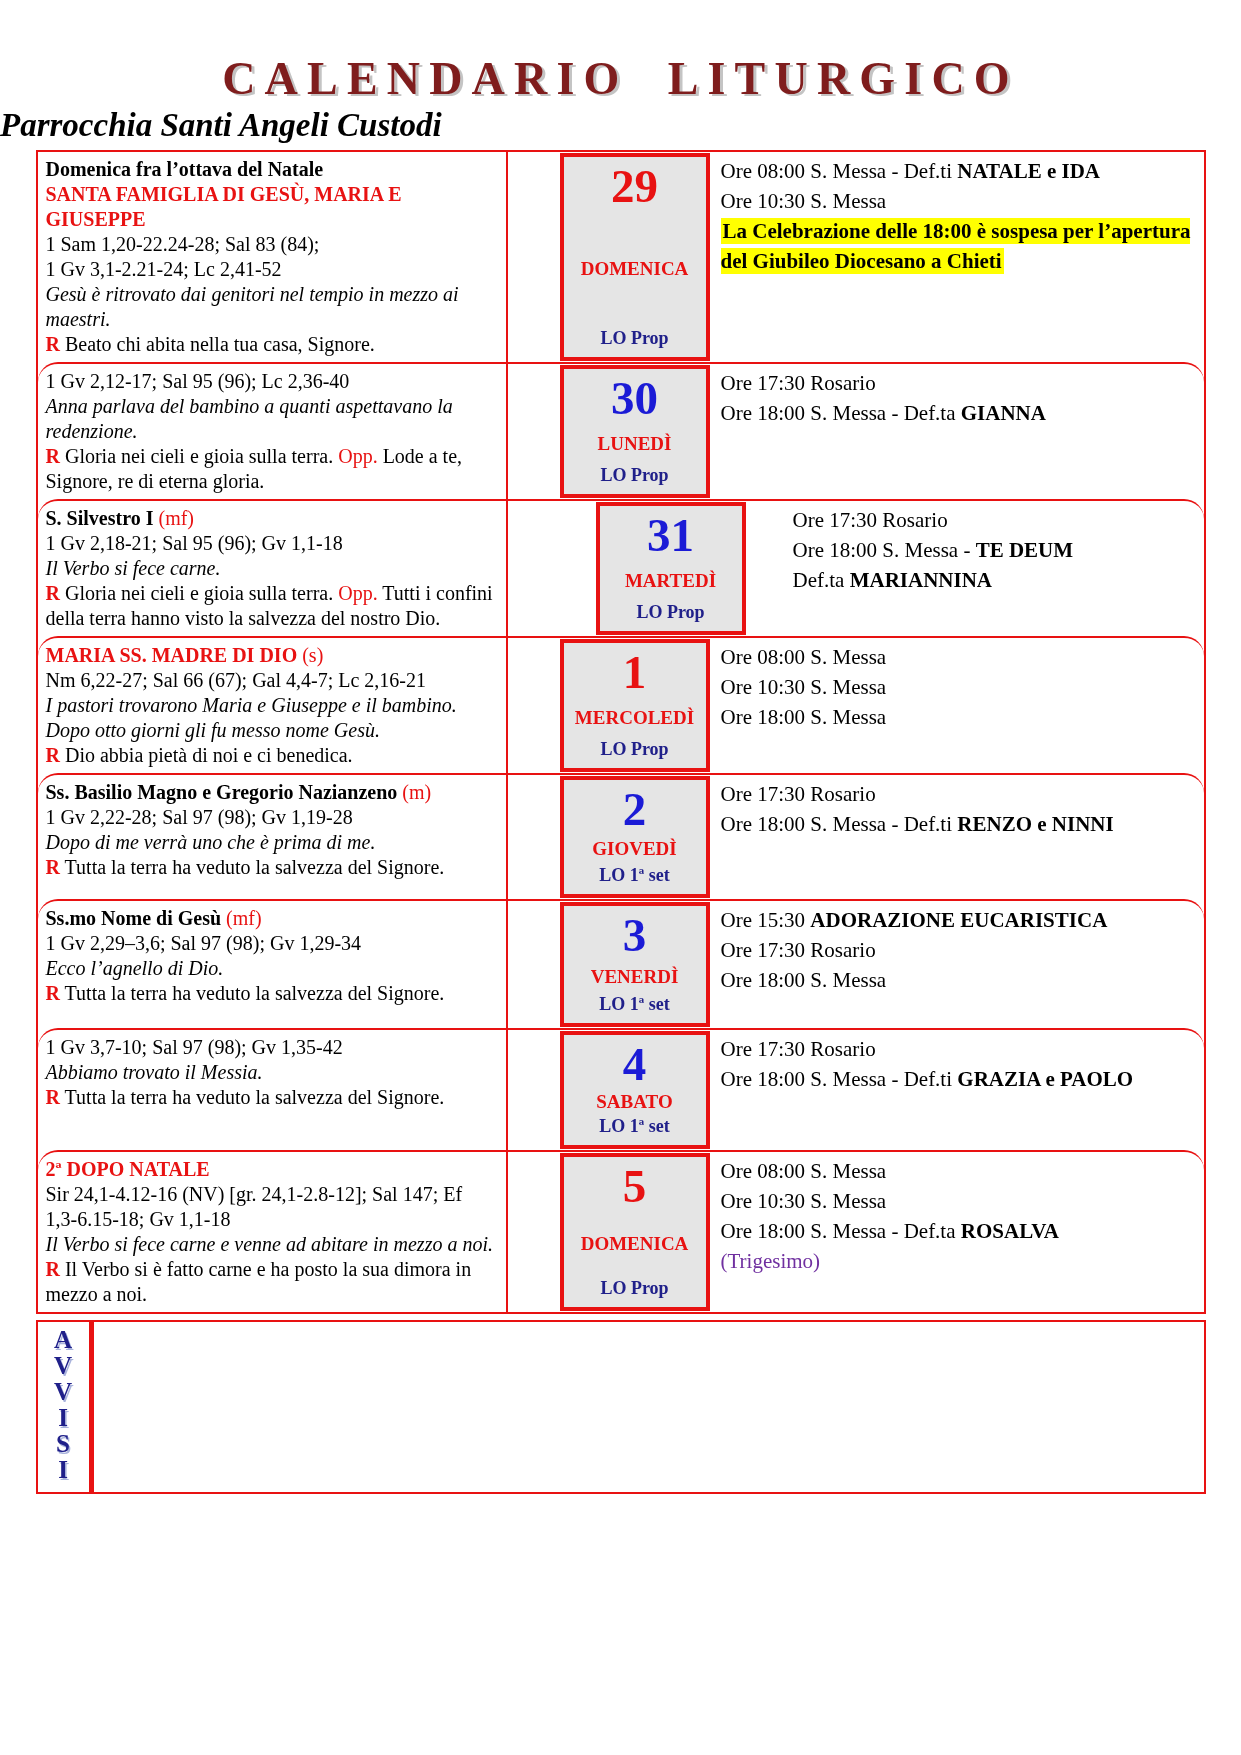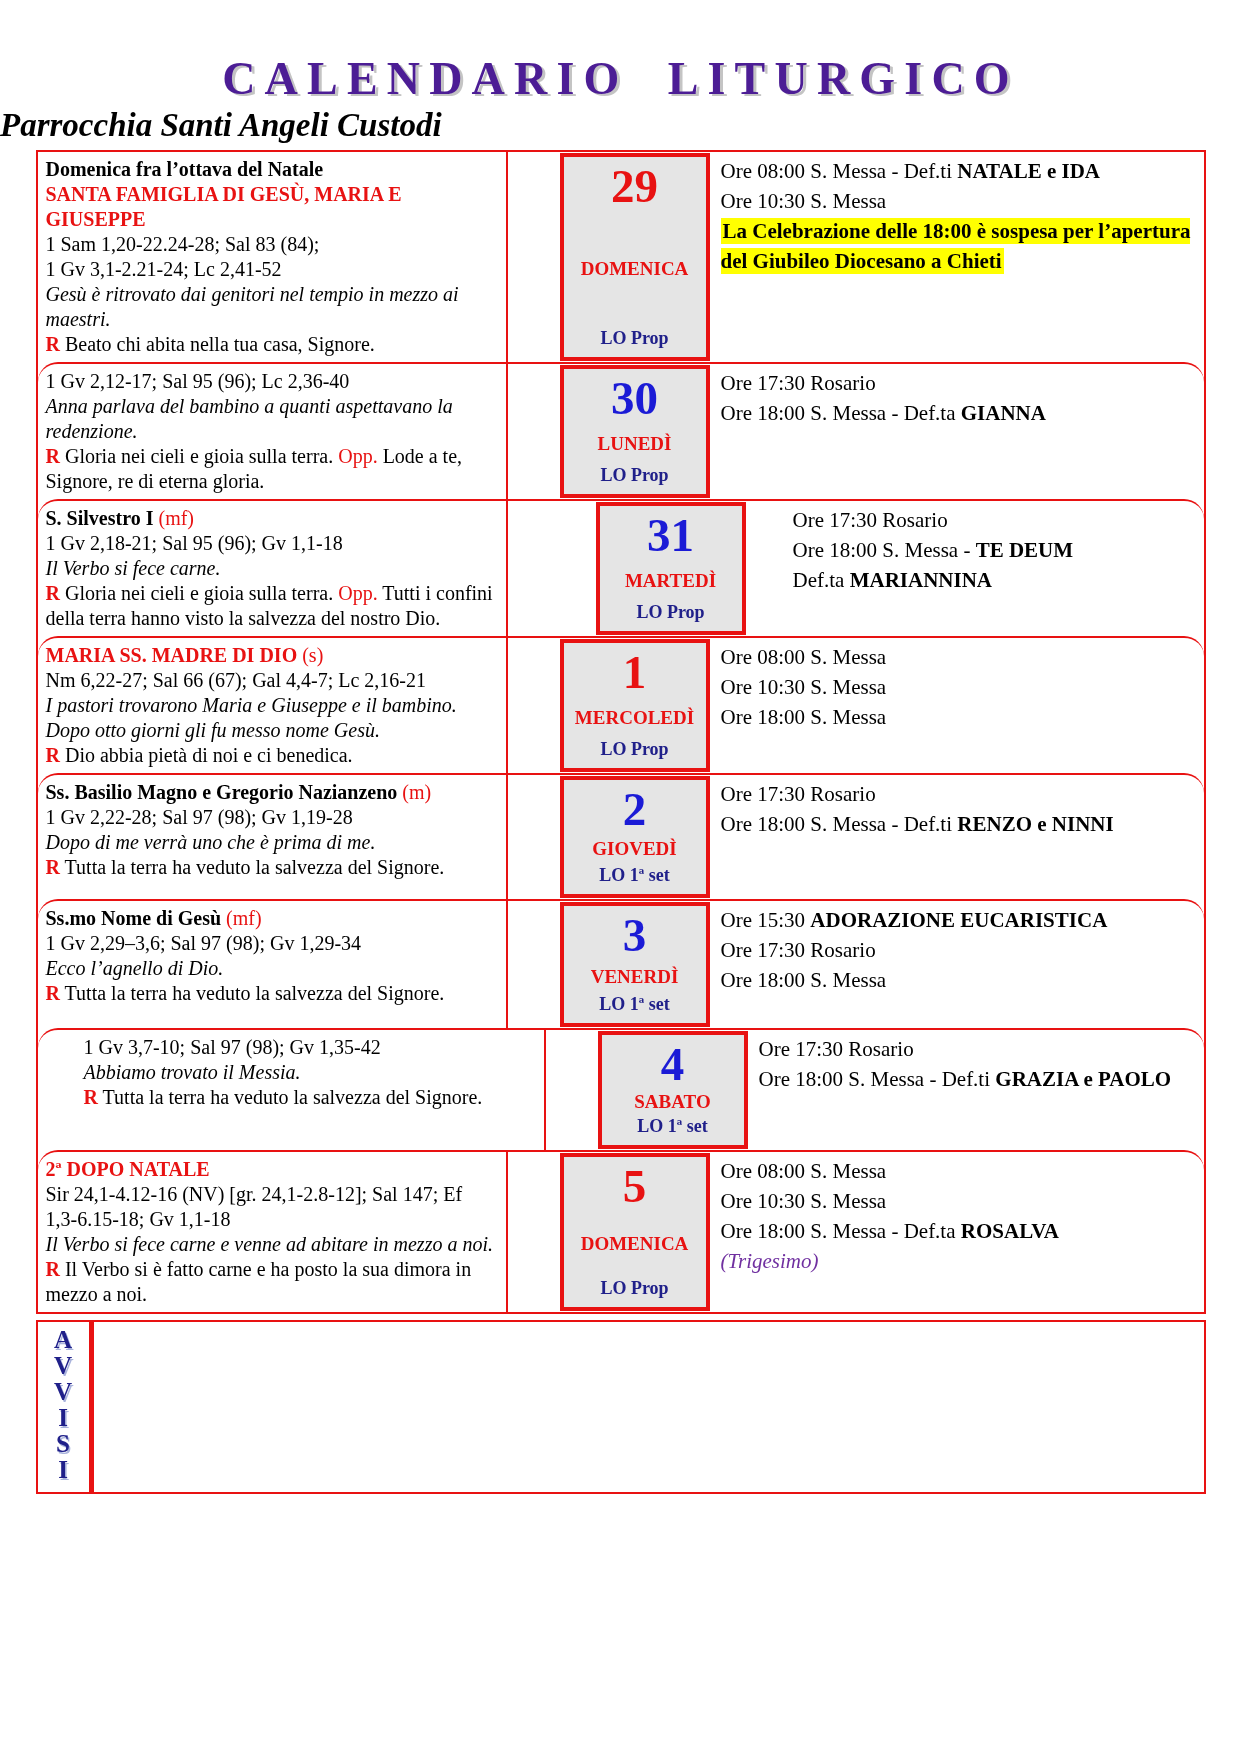--- a/index.html
+++ b/index.html
@@ -12,21 +12,21 @@
   html,body{margin:0;padding:0;background:#ffffff;}
   body{
     width:1241px;height:1755px;
     font-family:"Liberation Serif","DejaVu Serif",serif;
     color:#000;
     overflow:hidden;
   }
   .page{padding-top:52px;}
   .title{
     text-align:center;
-    color:#4c1d95;
+    color:#7f1d1d;
     font-weight:bold;
     font-size:46px;
     letter-spacing:0.20em;
     word-spacing:0.40em;
     text-shadow:3px 2px 0 #c4c4c4;
     margin:0 0 2px 0;
   }
   .subtitle{
     text-align:left;
     font-weight:bold;
@@ -41,21 +41,21 @@
     border:2px solid var(--red);
   }
   .row{display:grid;grid-template-columns:470px 202px 1fr;border-radius:20px;}
   .row + .row{border-top:2px solid var(--red);}
   .row:nth-child(1){min-height:172px;}
   .row:nth-child(2){min-height:122px;}
   .row:nth-child(3){min-height:125px;gap:36px;}
   .row:nth-child(4){min-height:130px;}
   .row:nth-child(5){min-height:124px;}
   .row:nth-child(6){min-height:127px;}
-  .row:nth-child(7){min-height:120px;padding-left:38px;}
+  .row:nth-child(7){min-height:120px;}
   .row:nth-child(8){min-height:134px;}
   .cl{
     padding:5px 8px 5px 8px;
     border-right:2px solid var(--red);
     font-size:20px;
     line-height:25px;
   }
   .cm{position:relative;}
   .daybox{
     box-sizing:border-box;
@@ -78,21 +78,21 @@
   .daynum.red{color:var(--red);}
   .daynum.blue{color:var(--blue);}
   .dayname{color:var(--red);font-weight:bold;font-size:19px;line-height:1.2;}
   .daylo{color:var(--navy);font-weight:bold;font-size:18px;line-height:1.1;}
   p.par{margin:0;}
   .sb{font-weight:bold;}
   .si{font-style:italic;}
   .srb{color:var(--red);font-weight:bold;}
   .sr{color:var(--red);}
   .shl{font-weight:bold;background:var(--hl);padding:1px 2px;}
-  .spu{color:var(--pu);font-style:italic;}
+  .spu{color:var(--pu);}
   .avvisi{
     width:1166px;
     margin:6px auto 0 auto;
     border:2px solid var(--red);
     min-height:170px;
     display:grid;
     grid-template-columns:56px 1fr;
   }
   .avvisi-label{
     border-right:5px solid var(--red);

